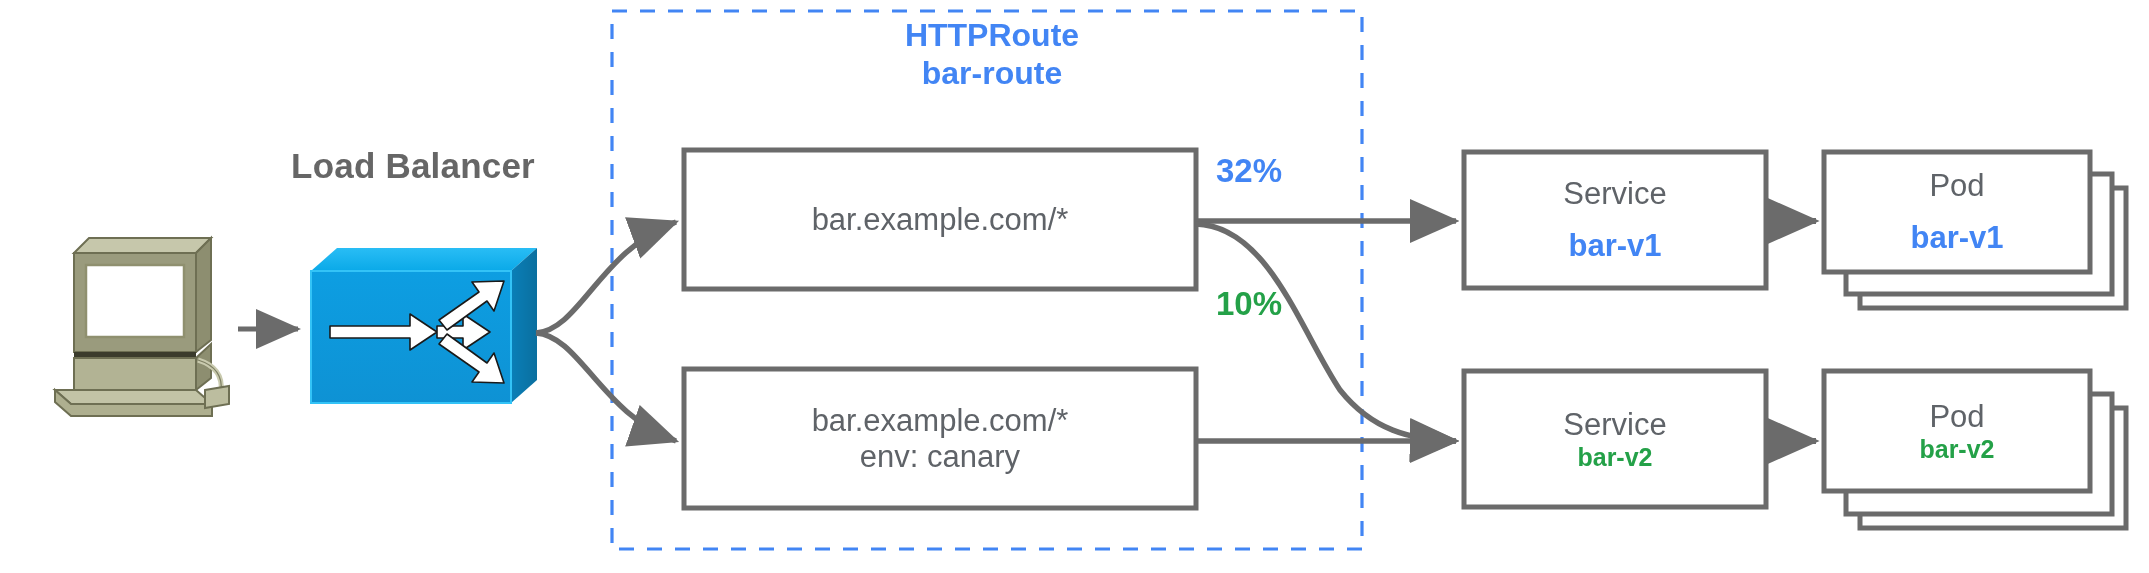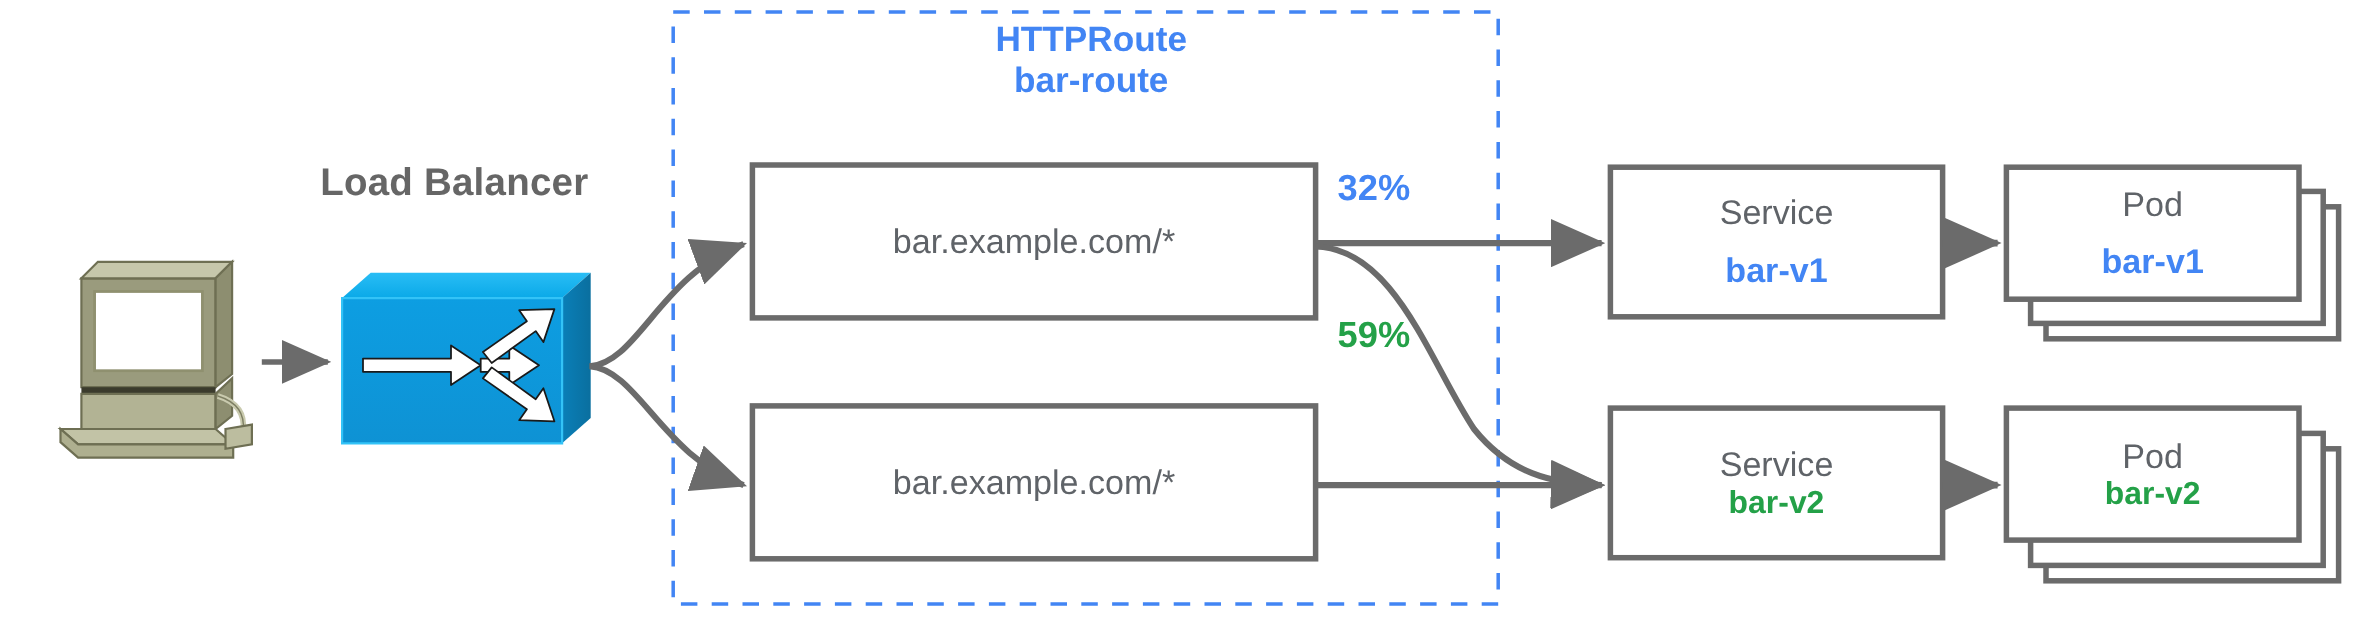--- a/index.html
+++ b/index.html
@@ -63,21 +63,21 @@
     font-weight: normal;
   }
   .t-blue {
     color: #4285f4;
     font-size: 31px;
     font-weight: bold;
     margin-top: 16px;
   }
   .t-green {
     color: #24a148;
-    font-size: 29px;
+    font-size: 25px;
     font-weight: bold;
   }
   .pct {
     position: absolute;
     font-size: 33px;
     font-weight: bold;
     white-space: nowrap;
   }
   .pct-90 { left: 1216px; top: 152px; color: #4285f4; }
   .pct-10 { left: 1216px; top: 285px; color: #24a148; }
@@ -189,24 +189,25 @@
     <span>HTTPRoute</span>
     <span class="l2">bar-route</span>
   </div>
 
   <div class="boxtext" style="left:684px; top:150px; width:512px; height:139px;">
     <span class="t-gray">bar.example.com/*</span>
   </div>
 
   <div class="boxtext" style="left:684px; top:369px; width:512px; height:139px;">
     <span class="t-gray">bar.example.com/*</span>
+    <span class="t-gray">env: canary</span>
   </div>
 
   <div class="pct pct-90">32%</div>
-  <div class="pct pct-10">59%</div>
+  <div class="pct pct-10">10%</div>
 
   <div class="boxtext" style="left:1464px; top:152px; width:302px; height:136px;">
     <span class="t-gray">Service</span>
     <span class="t-blue">bar-v1</span>
   </div>
 
   <div class="boxtext" style="left:1464px; top:371px; width:302px; height:136px;">
     <span class="t-gray">Service</span>
     <span class="t-green">bar-v2</span>
   </div>

